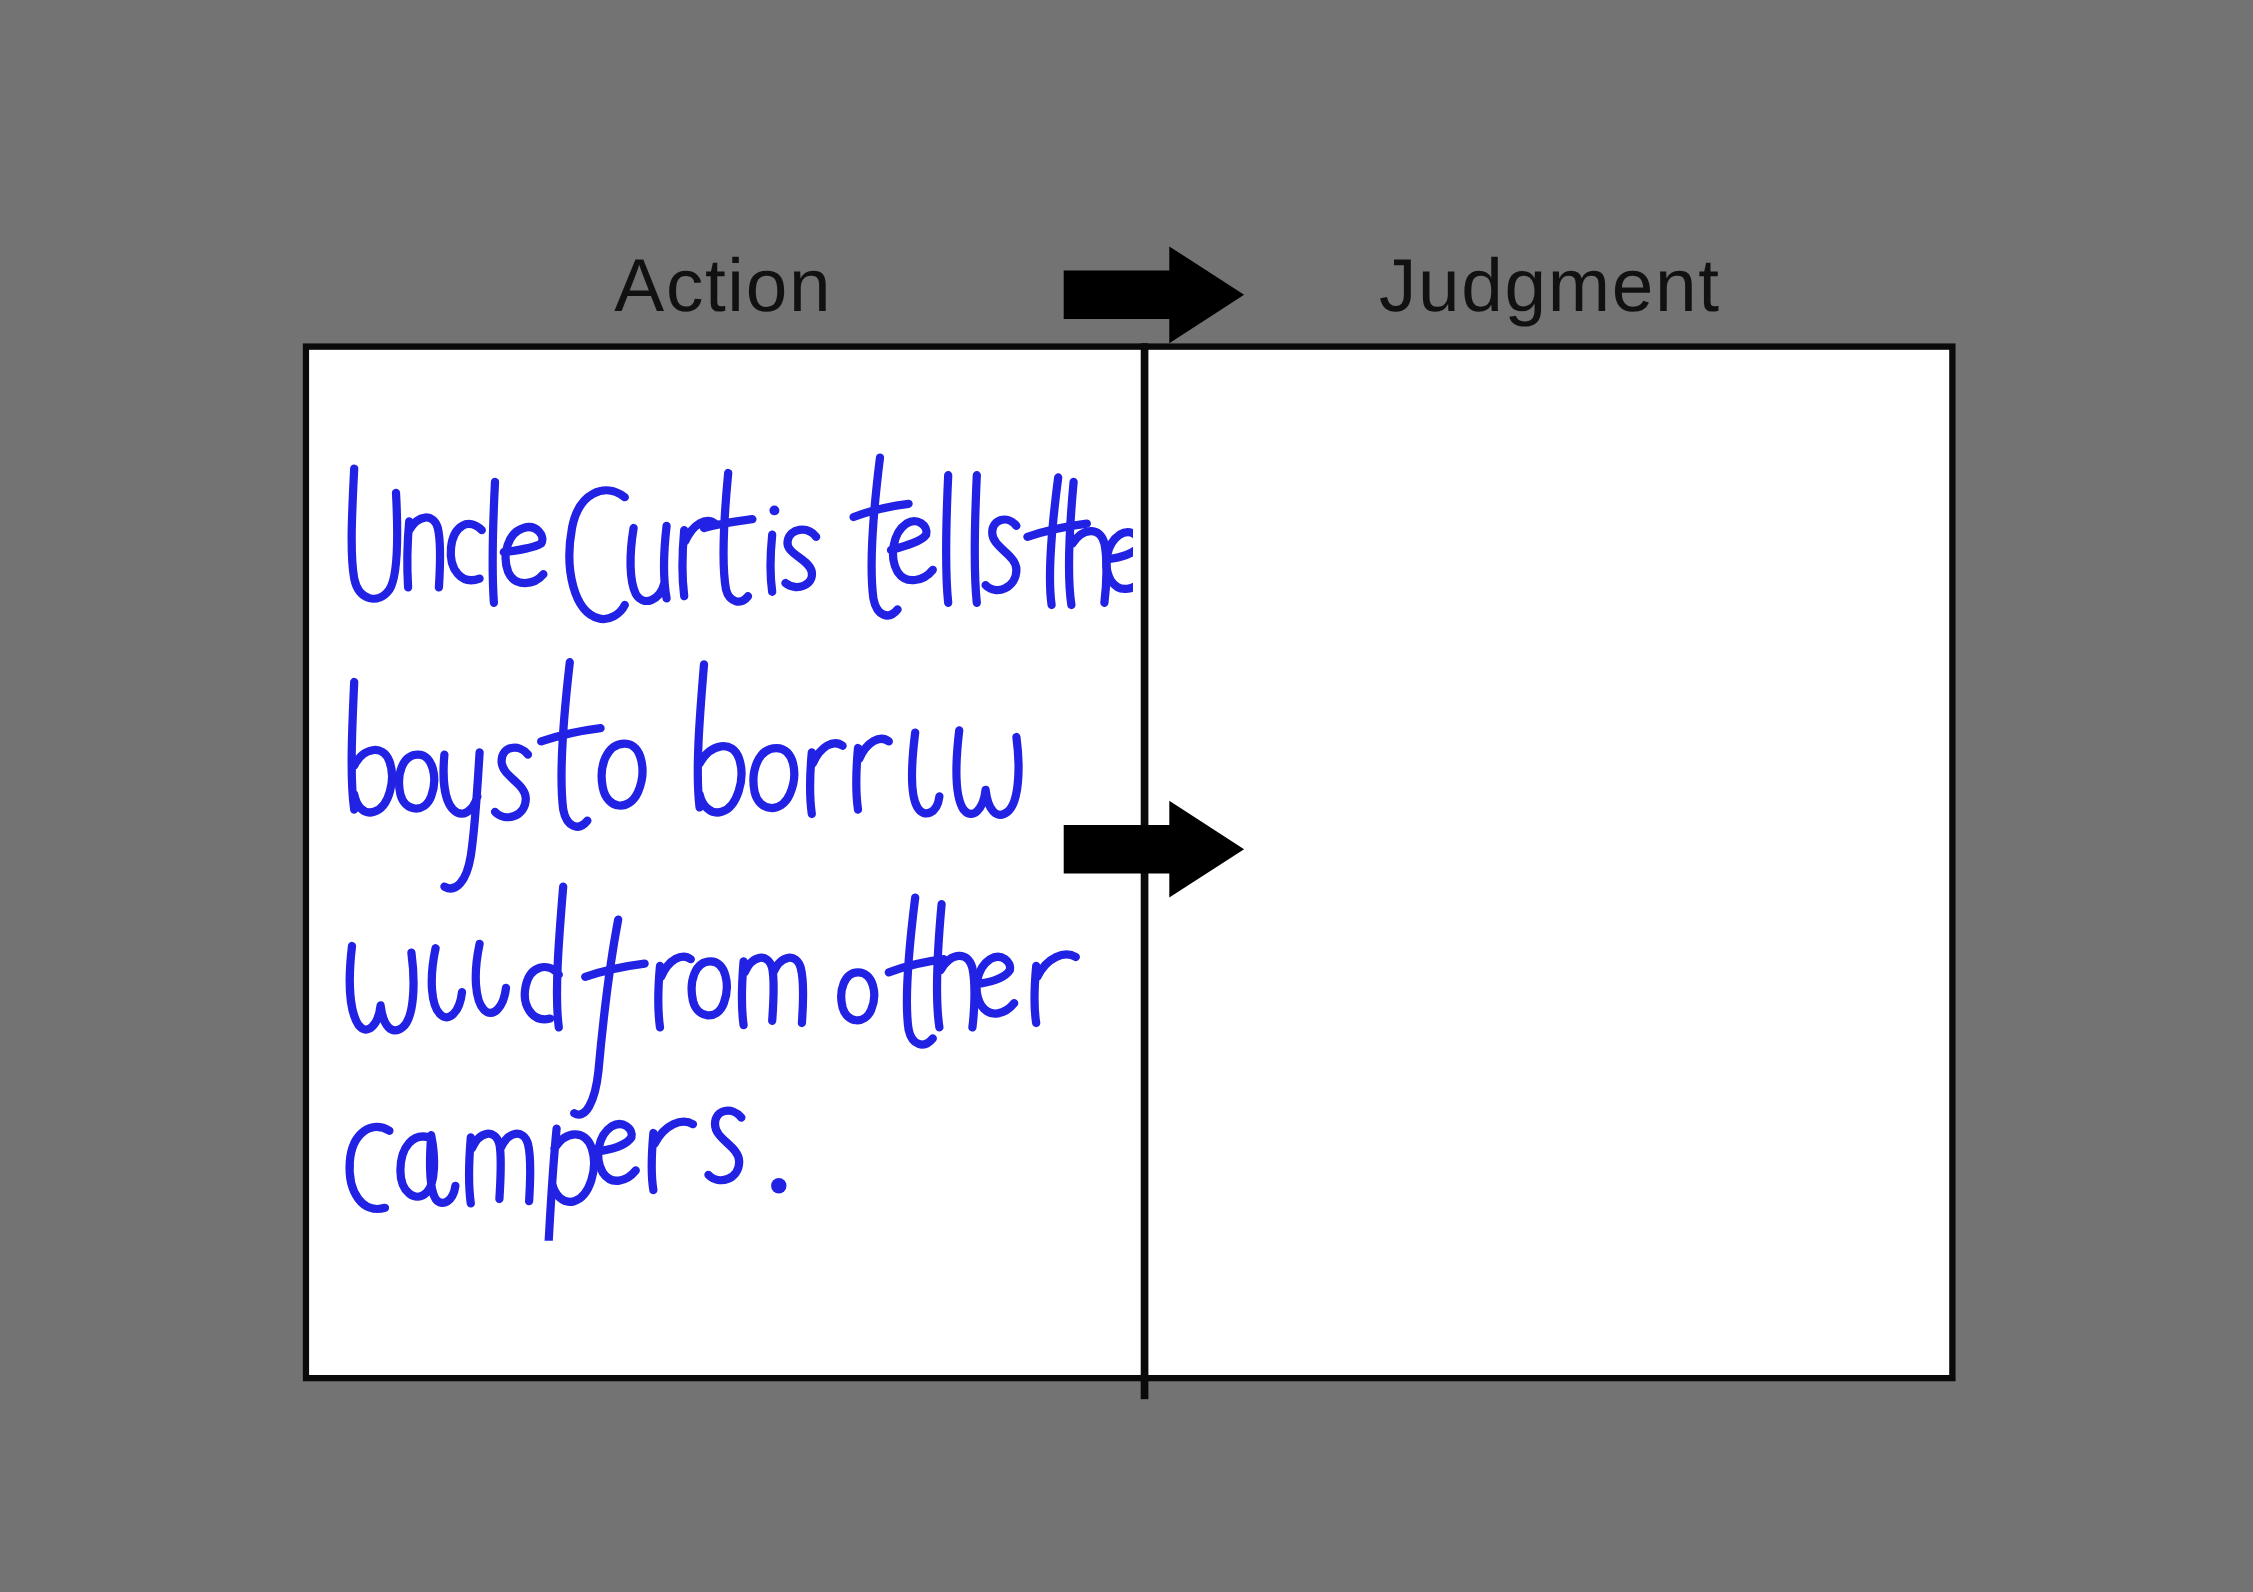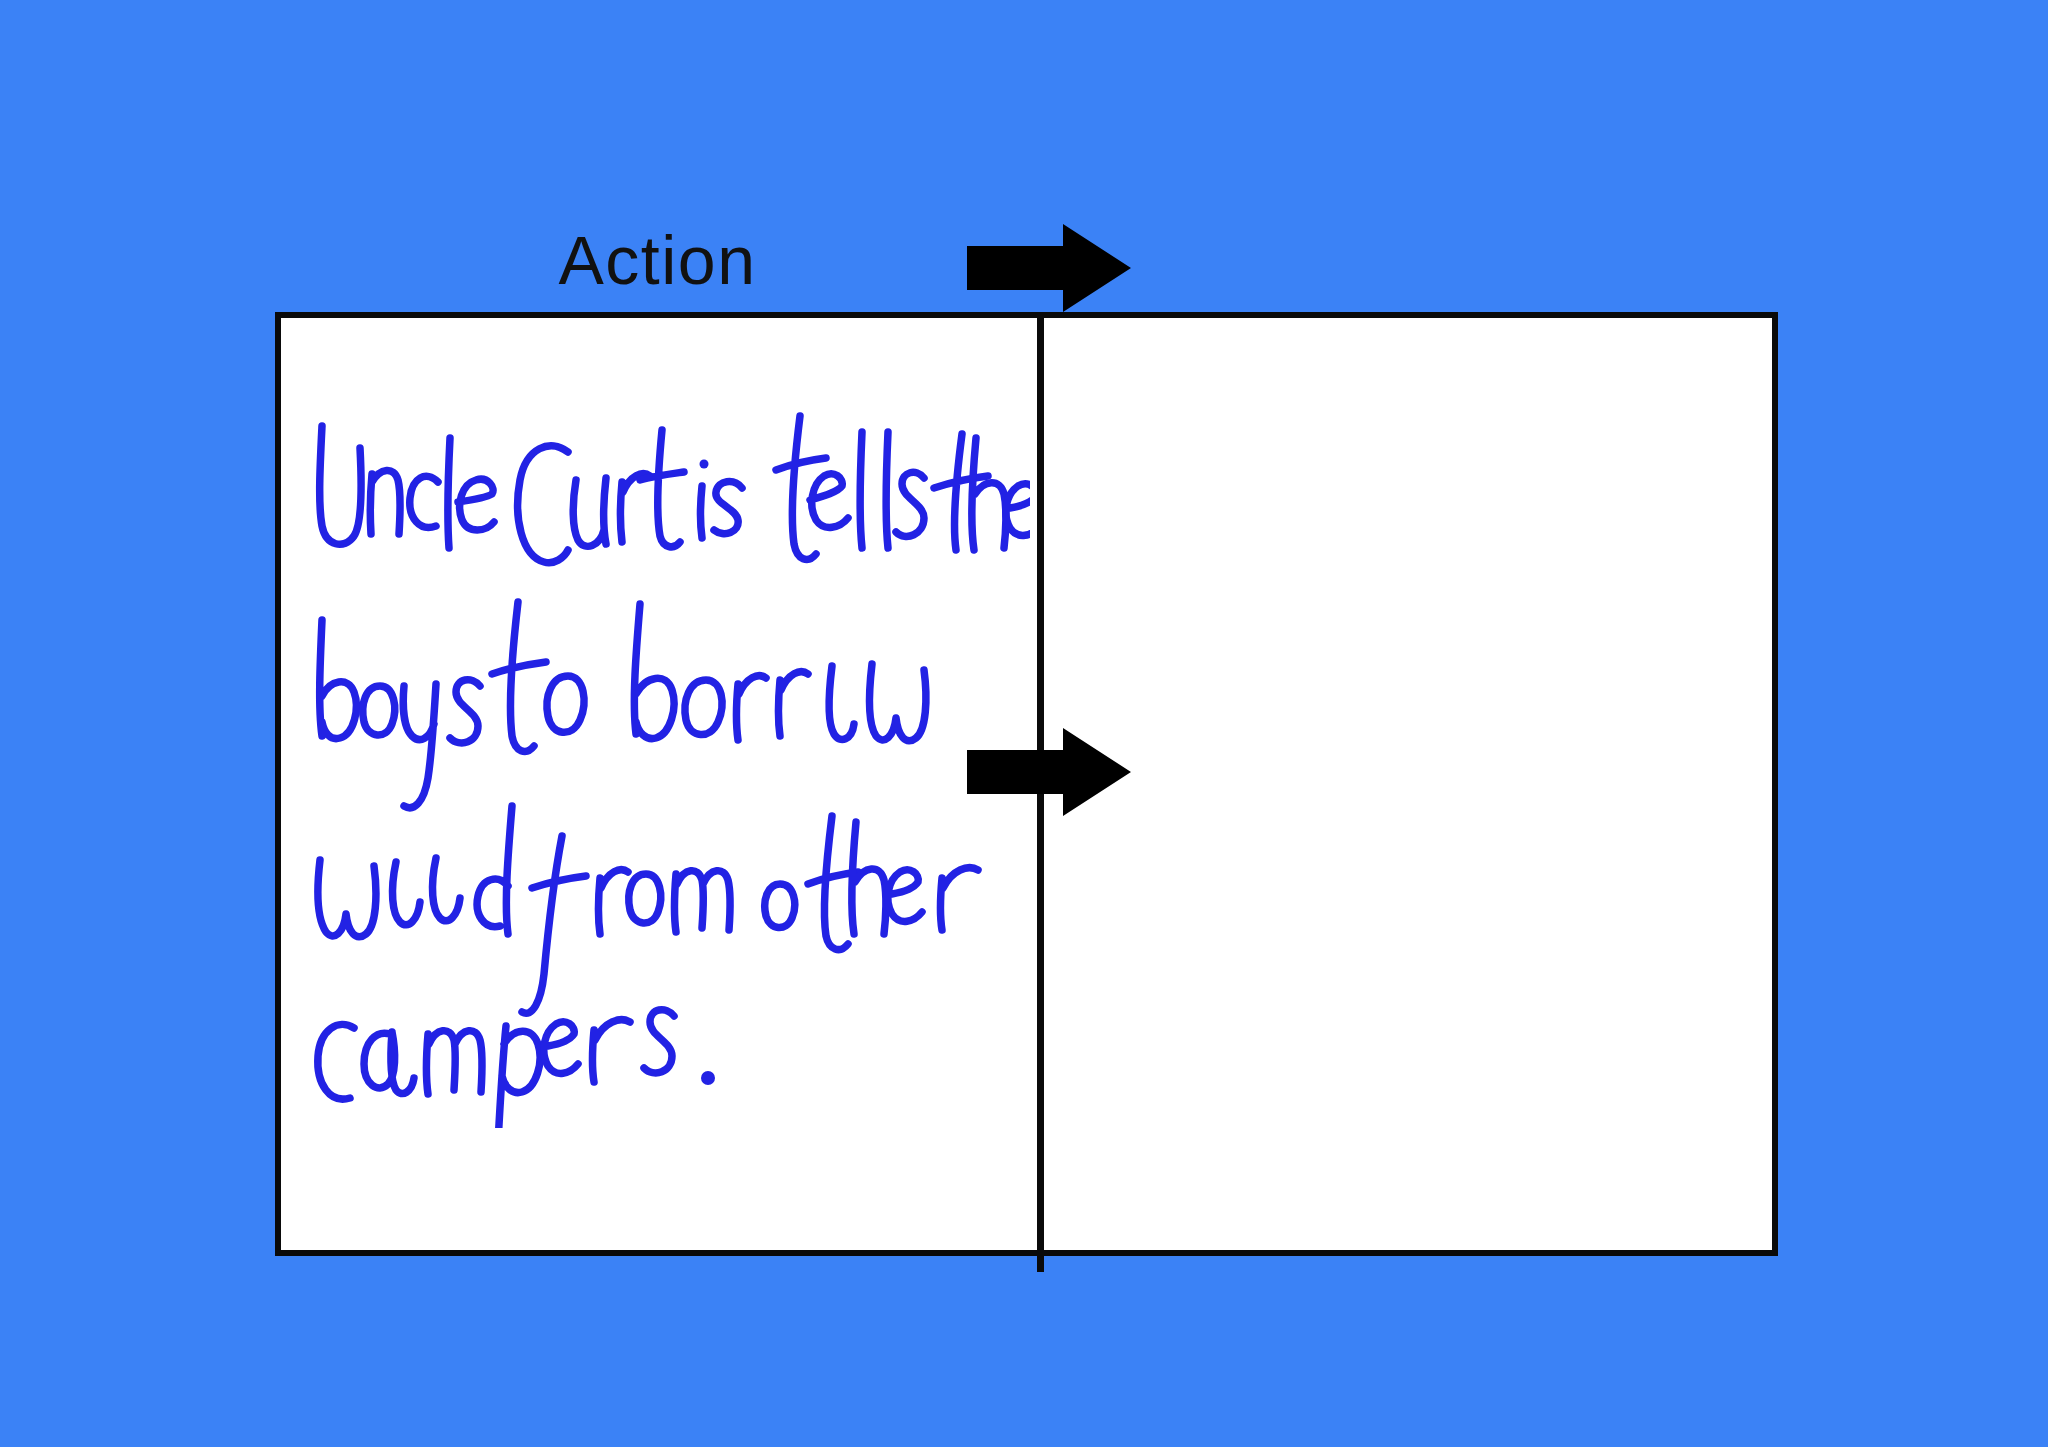--- a/index.html
+++ b/index.html
@@ -13,21 +13,21 @@
     height: 1447px;
     position: relative;
     overflow: hidden;
     font-family: "Liberation Sans", sans-serif;
     -webkit-font-smoothing: antialiased;
   }
 
   #worksheet {
     position: absolute;
     inset: 0;
-    background: #3b82f6;
+    background: #737373;
   }
 
   
   .header-row {
     position: absolute;
     left: 275px;
     top: 208px;
     width: 1503px;
     height: 104px;
   }
@@ -148,20 +148,21 @@
     white-space: nowrap;
   }
 </style>
 </head>
 <body>
 
 <div id="worksheet">
 
   <div class="header-row">
     <div class="col-heading" id="heading-action">Action</div>
+    <div class="col-heading" id="heading-judgment">Judgment</div>
   </div>
 
   <svg class="block-arrow" id="arrow-header" viewBox="0 0 172 92" aria-hidden="true">
     <polygon points="4,24 100,24 100,2 168,46 100,90 100,68 4,68" fill="#000000"></polygon>
   </svg>
 
   <div id="chart-box"></div>
 
   <div class="cell" id="cell-action"></div>
   <div class="cell" id="cell-judgment"></div>

